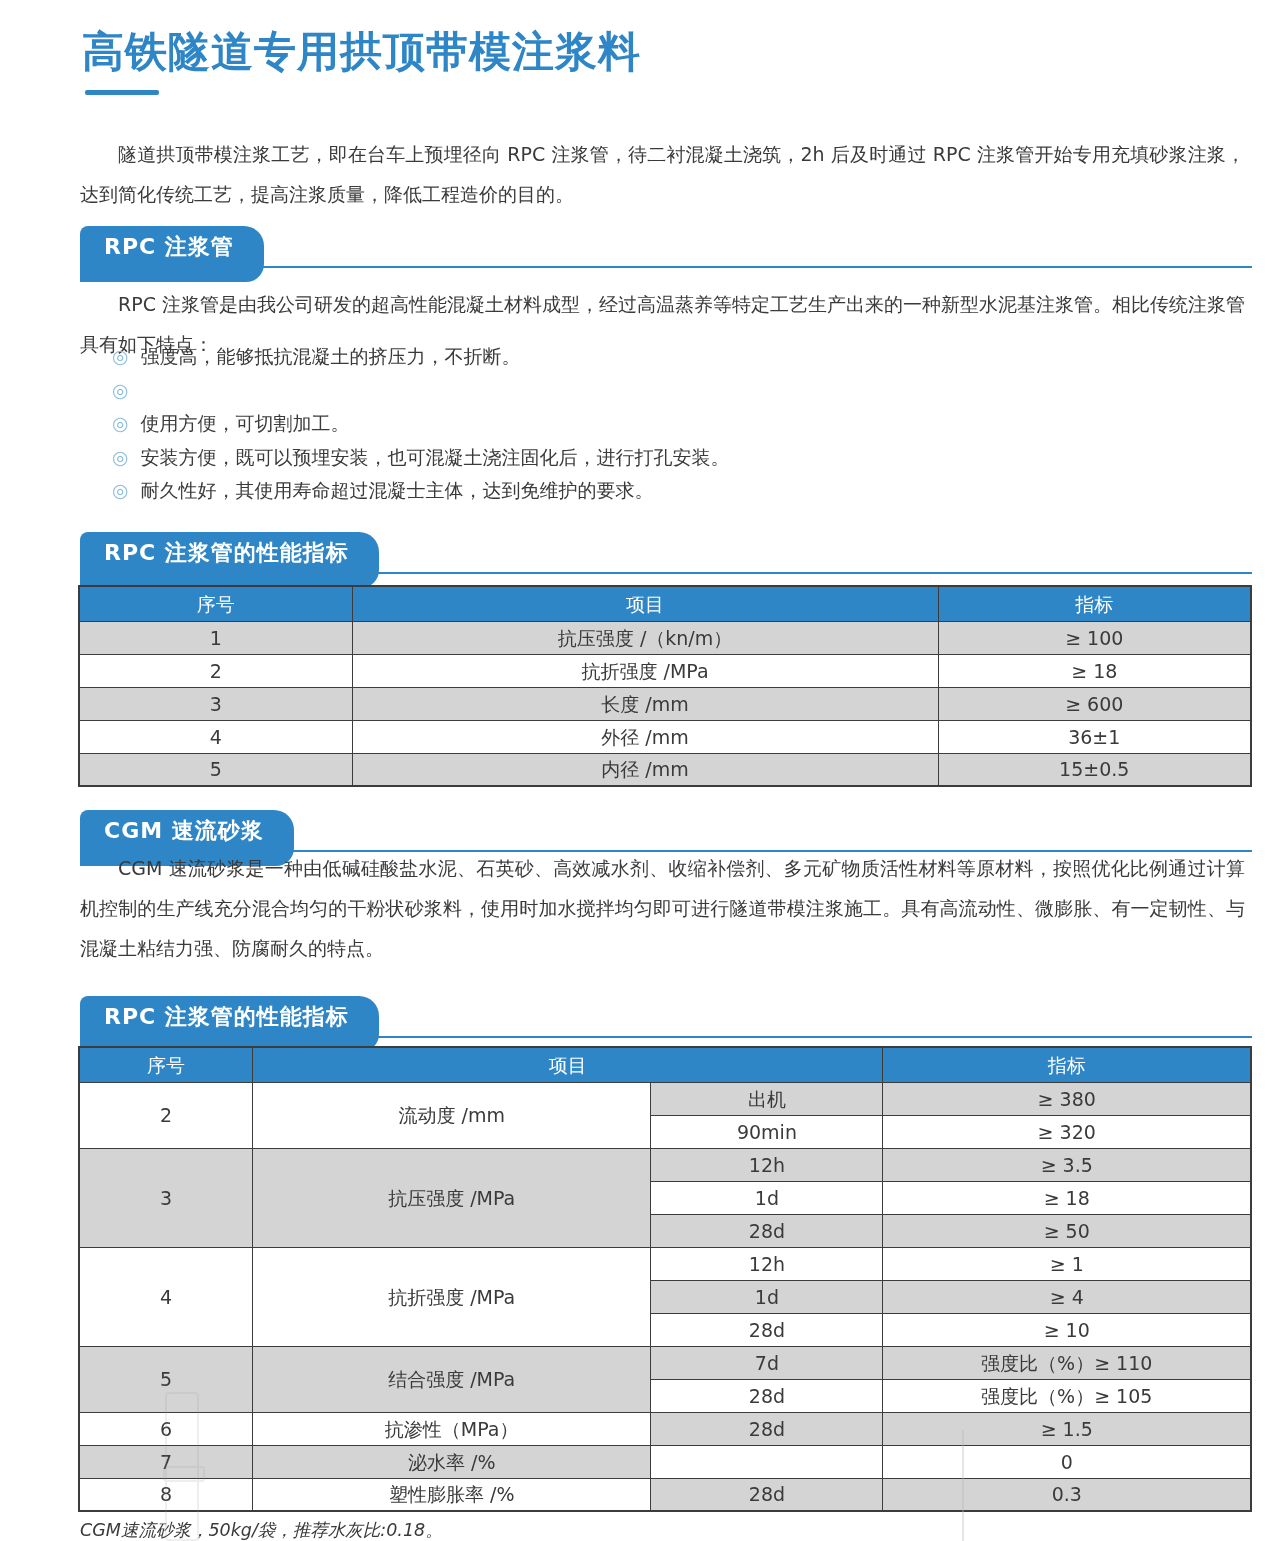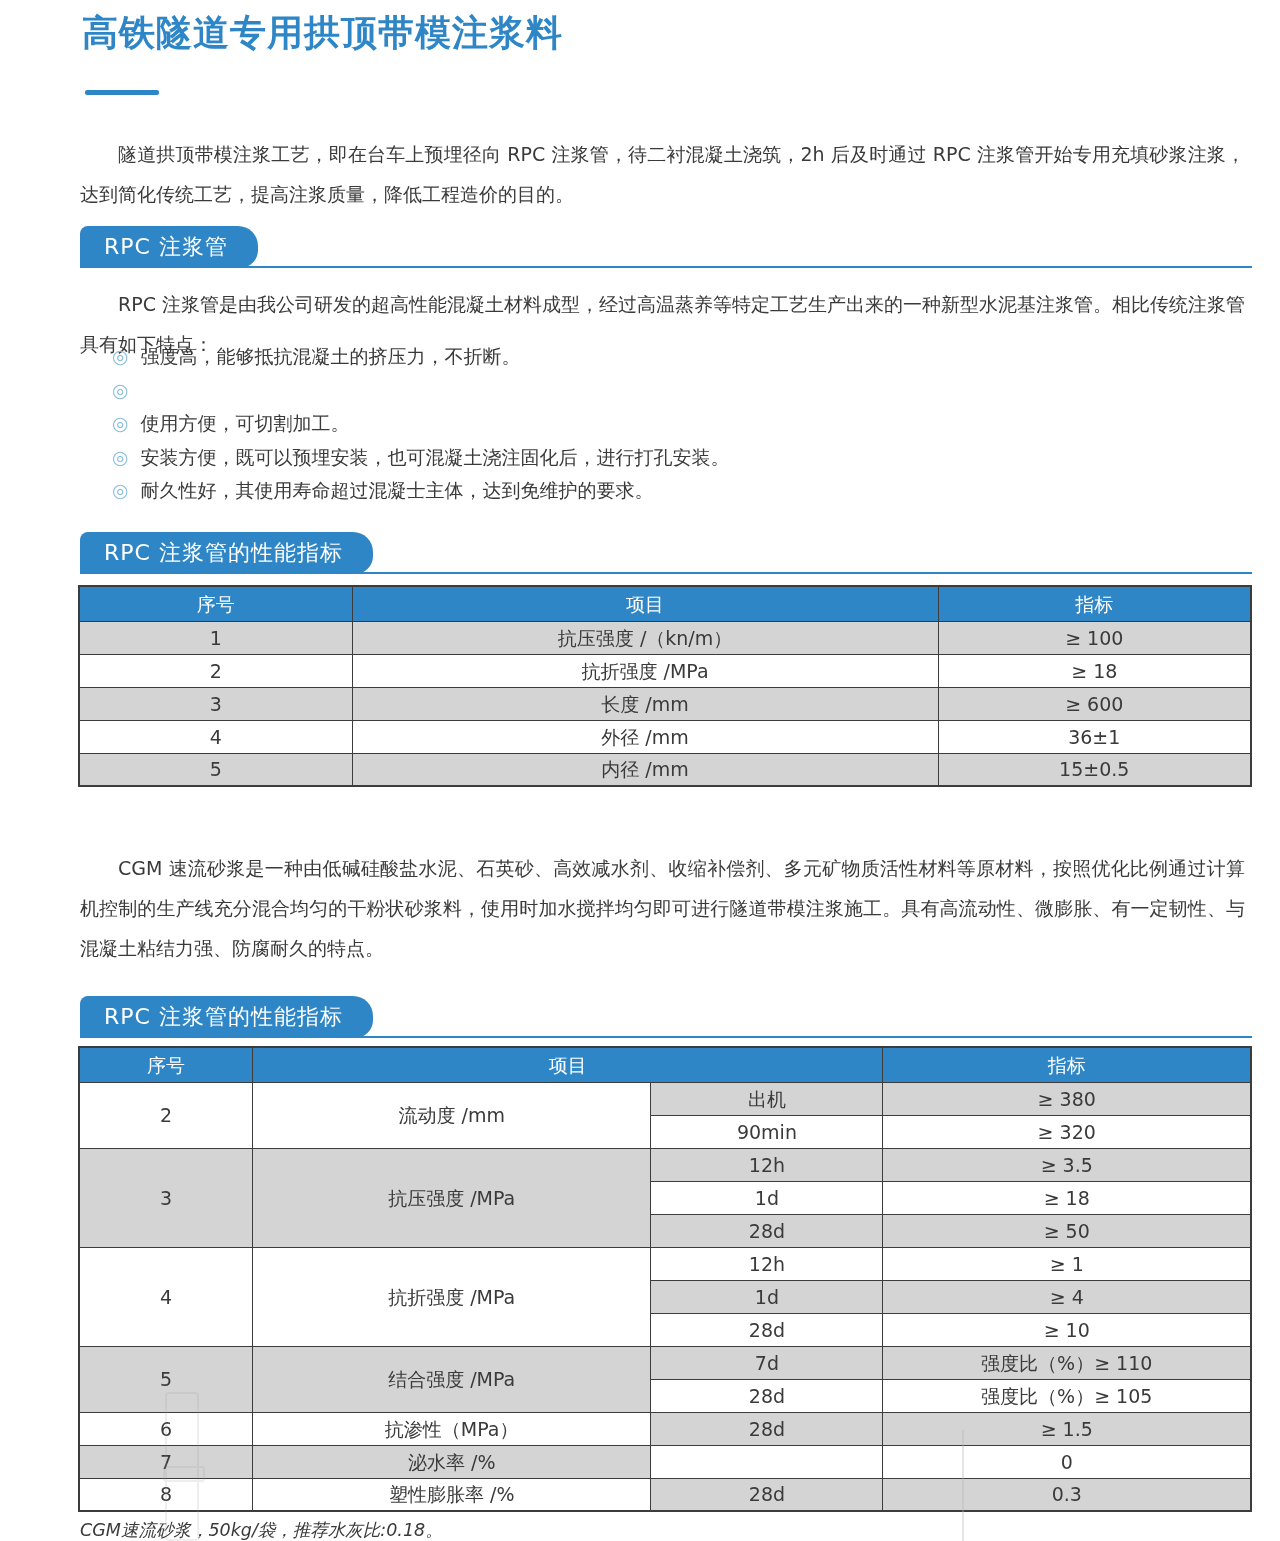--- a/index.html
+++ b/index.html
@@ -8,45 +8,45 @@
     width: 1280px;
     height: 1541px;
     position: relative;
     font-family: "DejaVu Sans", "Liberation Sans", sans-serif;
     color: var(--text, #3a3a3a);
     overflow: hidden;
   }
   .page { position: relative; width: 1280px; height: 1541px; }
 
   .doc-title {
-    position: absolute; left: 82px; top: 9px;
-    font-size: 36px; font-weight: bold; letter-spacing: 1px;
+    position: absolute; left: 82px; top: 24px;
+    font-size: 42px; font-weight: bold; letter-spacing: 1px;
     color: var(--accent, #2e86c6);
   }
   .title-underline {
     position: absolute; left: 85px; top: 90px;
     width: 74px; height: 5px; background: var(--accent, #2e86c6);
     border-radius: 2px;
   }
 
   .intro {
     position: absolute; left: 80px; top: 134px; width: 1165px;
     font-size: 19px; line-height: 40px; text-align: justify;
     text-indent: 2em; color: var(--text, #3a3a3a);
   }
 
   .section-head {
     position: absolute; left: 80px; width: 1172px; height: 42px;
     border-bottom: 2px solid var(--accent, #2e86c6);
   }
   .section-badge {
-    display: inline-block; height: 42px; line-height: 42px;
+    display: inline-block; height: 56px; line-height: 42px;
     padding: 0 30px 0 24px;
     background: var(--accent, #2e86c6); color: #ffffff;
-    font-size: 22px; font-weight: normal; letter-spacing: 1px;
+    font-size: 22px; font-weight: bold; letter-spacing: 1px;
     border-radius: 8px 20px 18px 0;
   }
   .head-rpc        { top: 226px; }
   .head-rpc-table  { top: 532px; }
   .head-cgm        { top: 810px; }
   .head-cgm-table  { top: 996px; }
 
   .para {
     position: absolute; left: 80px; width: 1165px;
     font-size: 19px; line-height: 40px; text-align: justify;
@@ -193,20 +193,23 @@
           <td class="white">36±1</td>
         </tr>
         <tr>
           <td class="gray">5</td>
           <td class="gray">内径 /mm</td>
           <td class="gray">15±0.5</td>
         </tr>
       </tbody>
   </table>
 
+  <div class="section-head head-cgm">
+    <span class="section-badge">CGM 速流砂浆</span>
+  </div>
 
   <div class="para para-cgm">CGM 速流砂浆是一种由低碱硅酸盐水泥、石英砂、高效减水剂、收缩补偿剂、多元矿物质活性材料等原材料，按照优化比例通过计算机控制的生产线充分混合均匀的干粉状砂浆料，使用时加水搅拌均匀即可进行隧道带模注浆施工。具有高流动性、微膨胀、有一定韧性、与混凝土粘结力强、防腐耐久的特点。</div>
 
   <div class="section-head head-cgm-table">
     <span class="section-badge">RPC 注浆管的性能指标</span>
   </div>
 
   <table class="perf-table" id="table2">
     <colgroup>
         <col class="c1">

